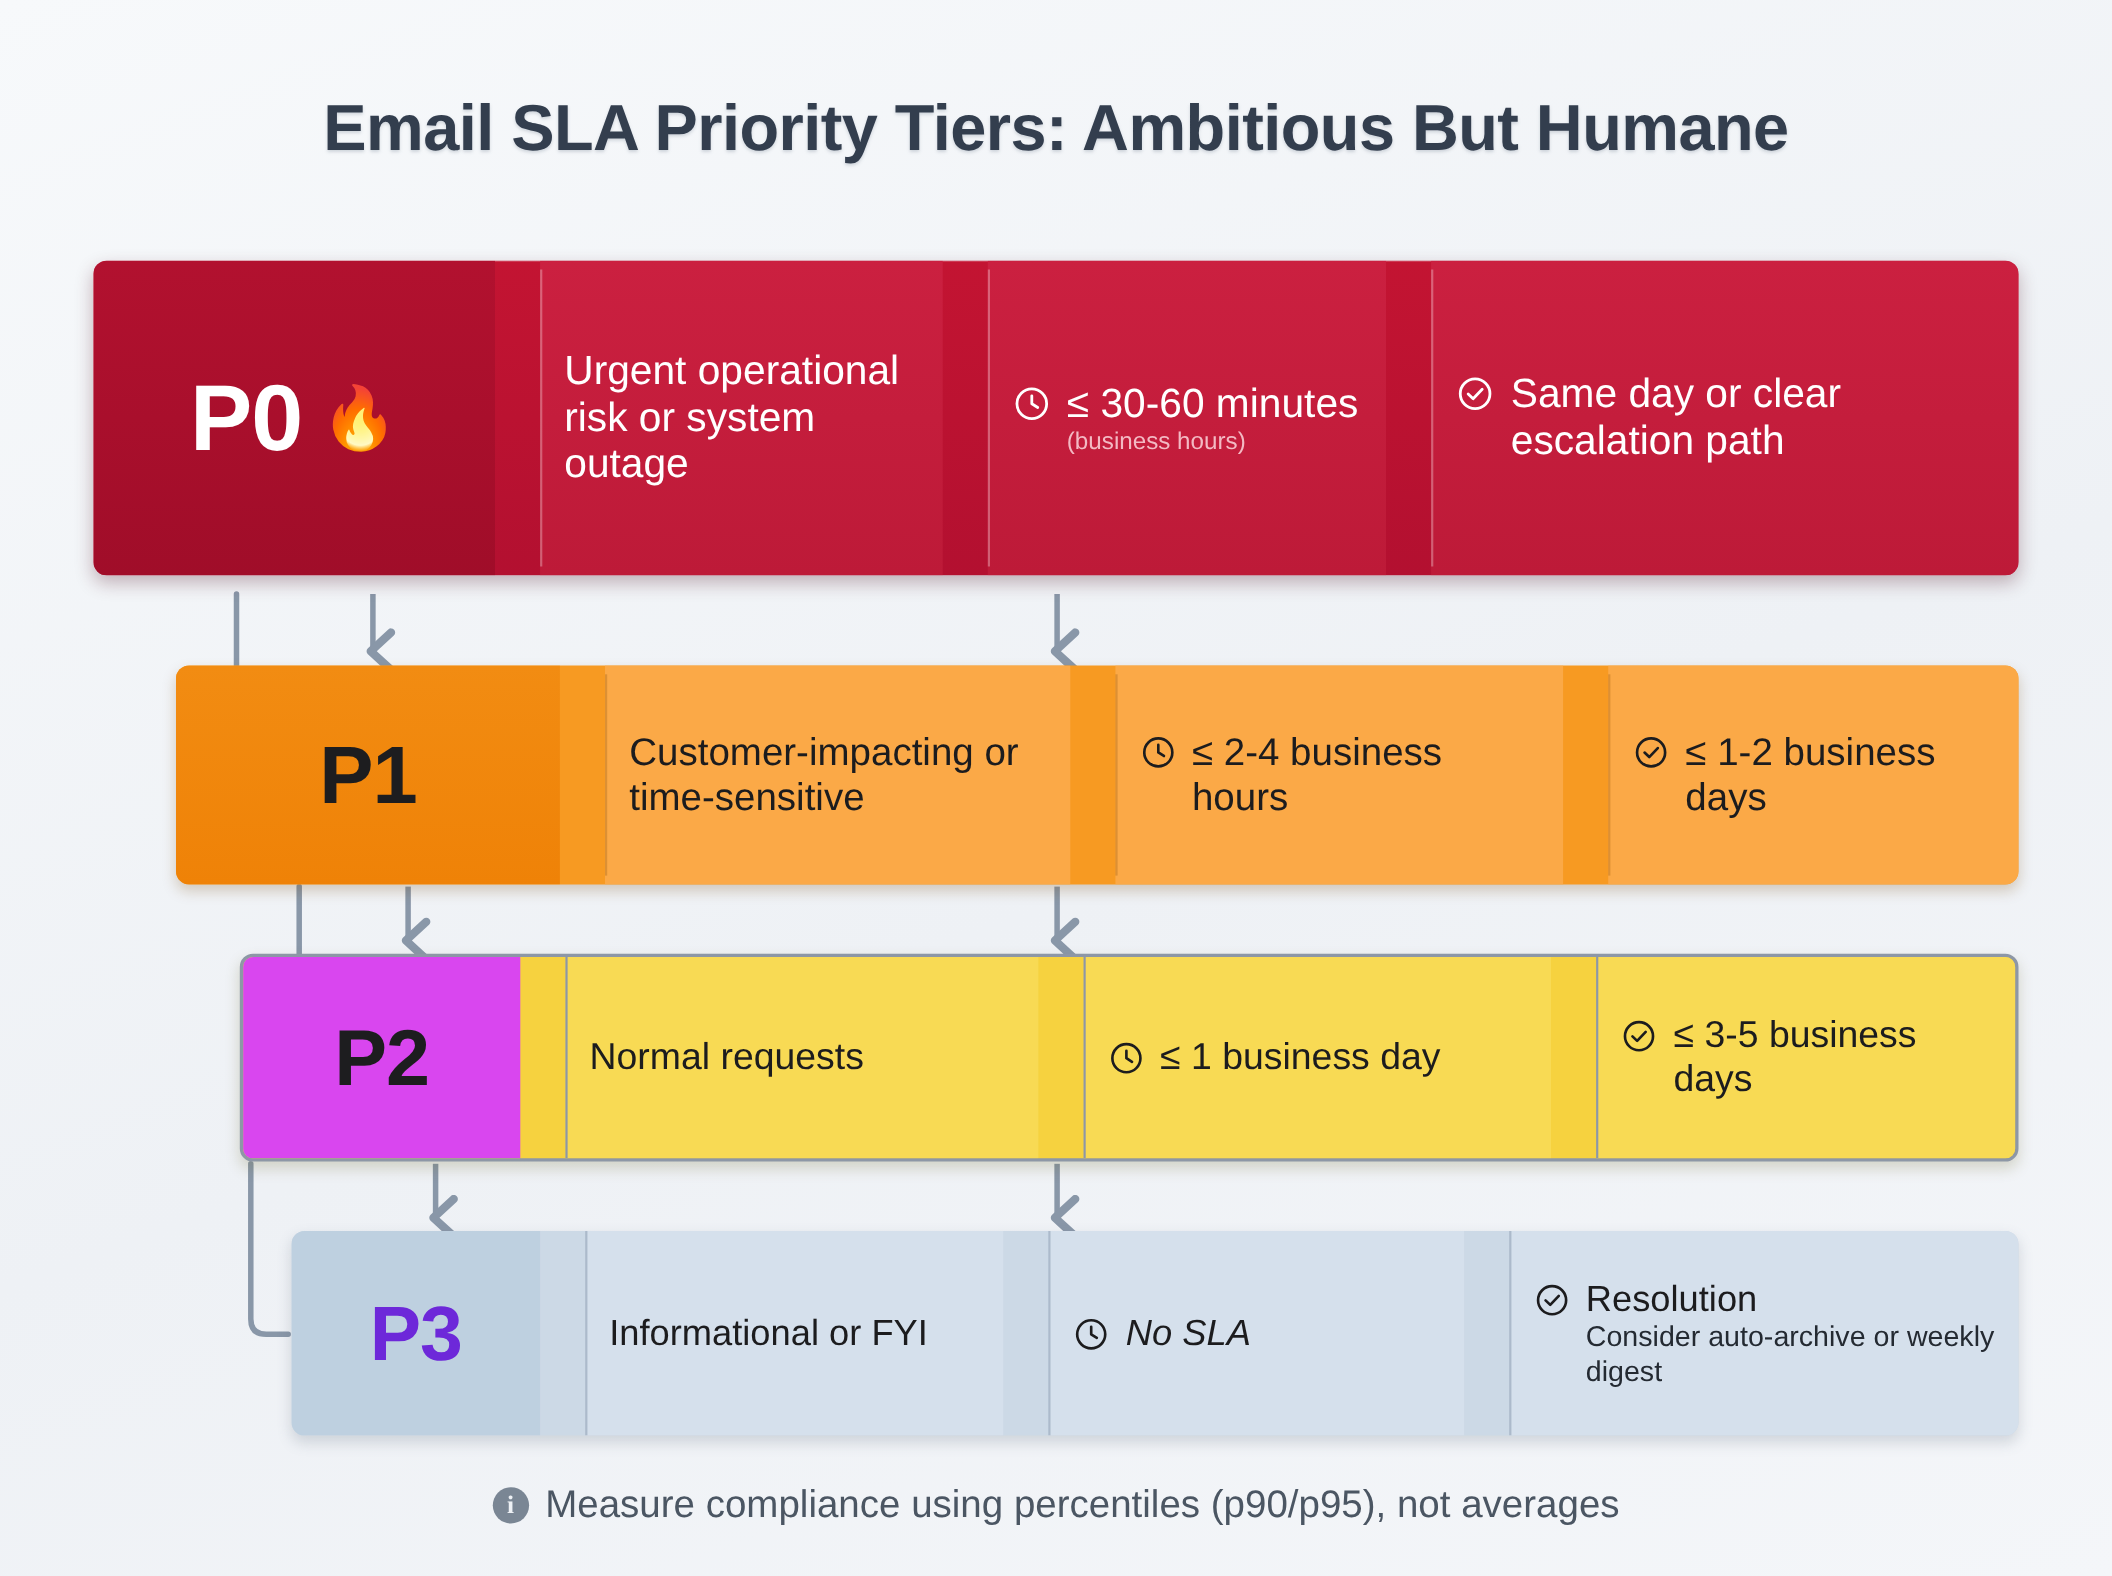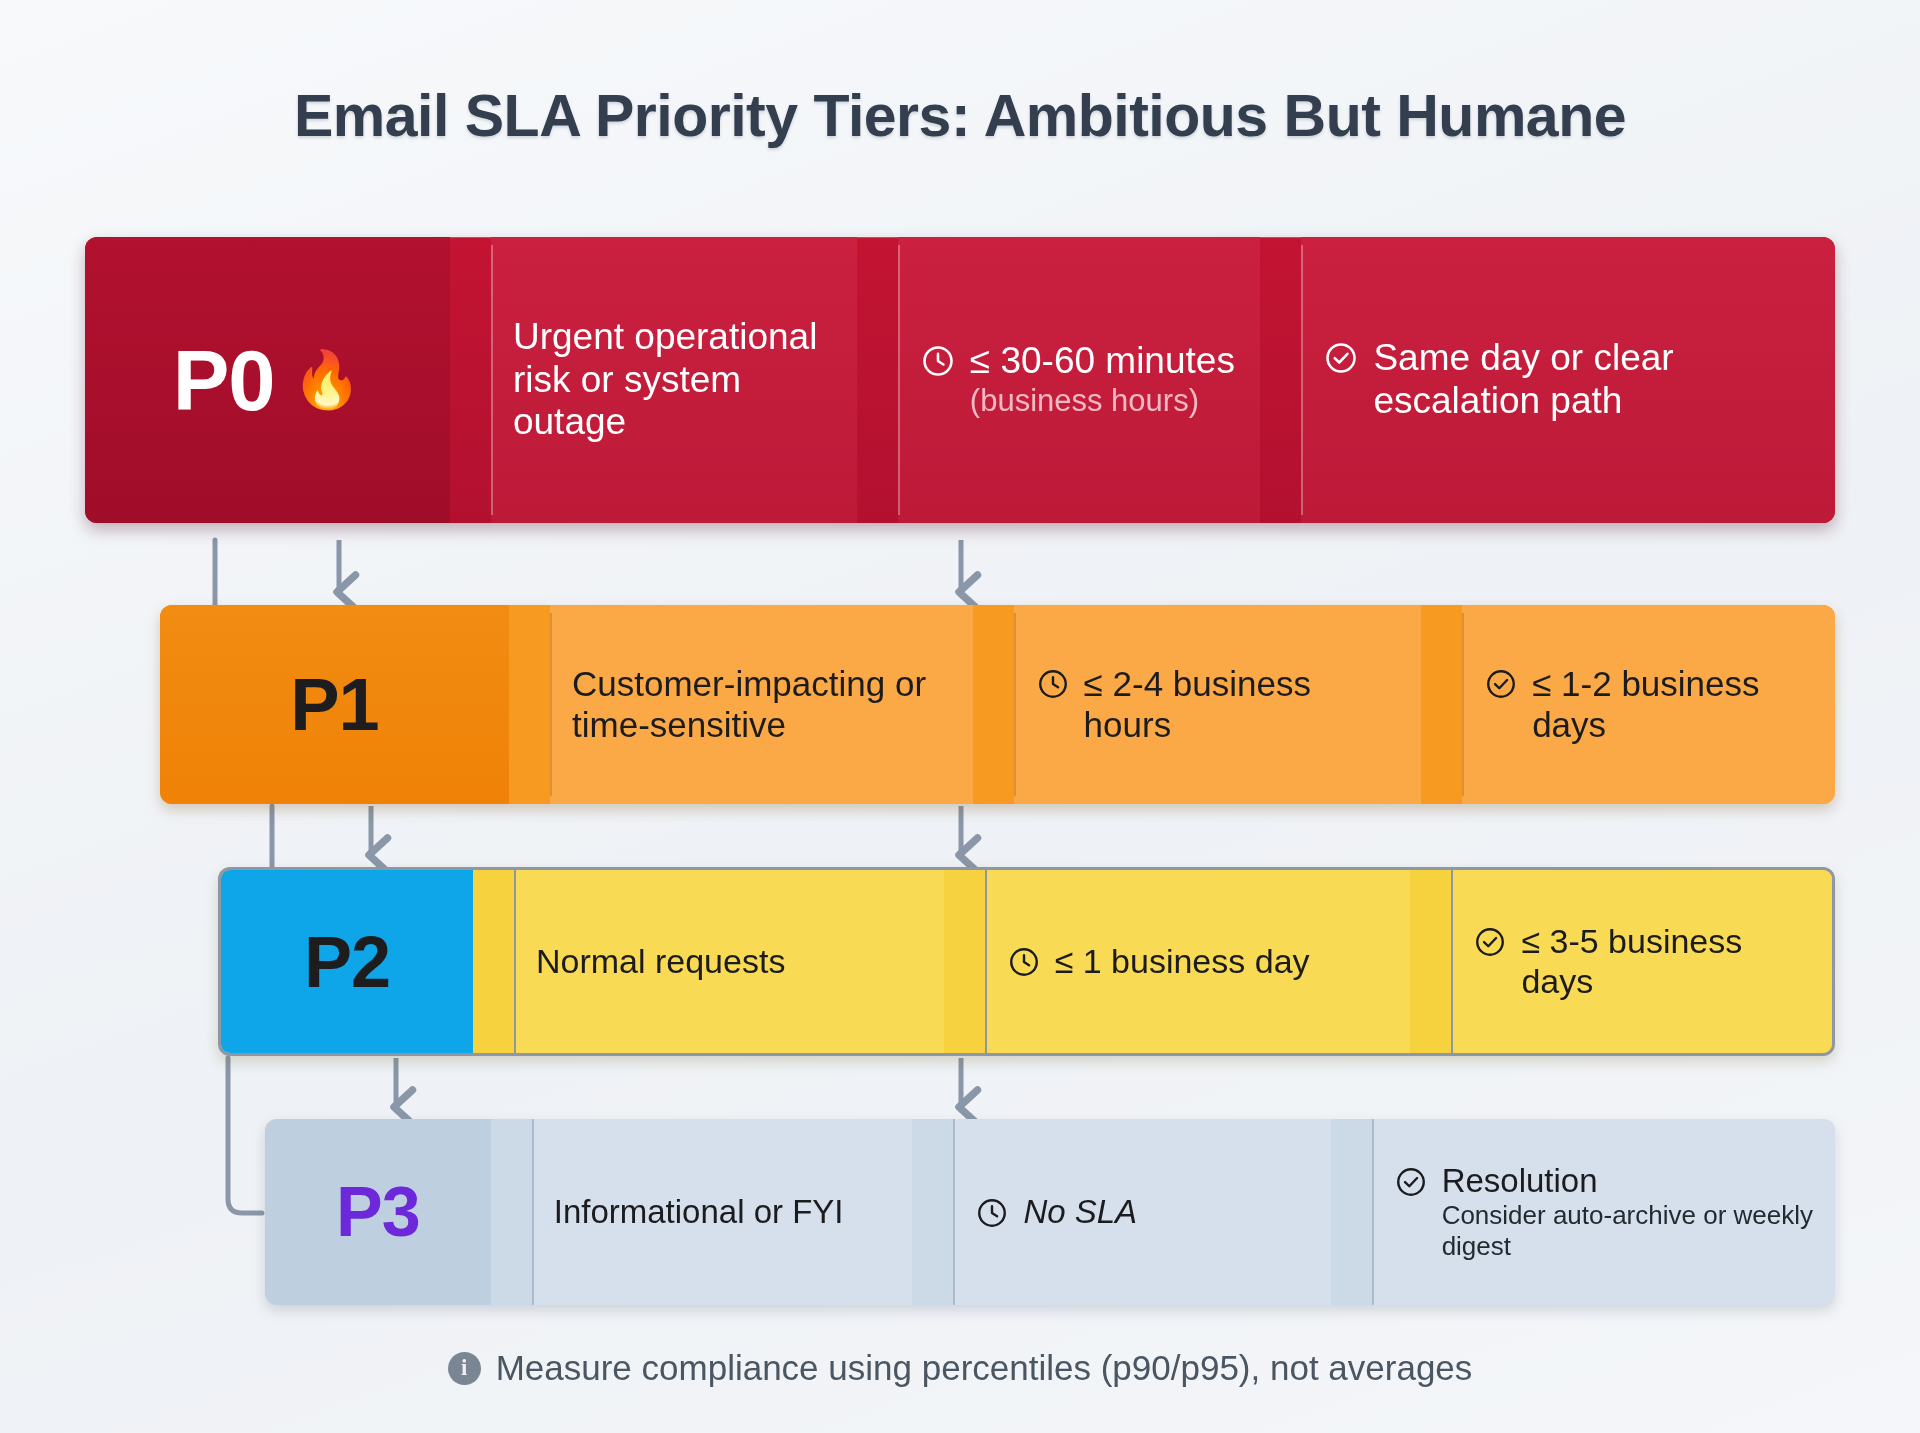--- a/index.html
+++ b/index.html
@@ -116,21 +116,21 @@
     box-shadow: 0 7px 16px rgba(80,20,35,0.30), 0 1px 0 rgba(255,255,255,0.22) inset;
   }
   #row-p0 .label-cell { width: 447px; background: linear-gradient(180deg, #b2112f 0%, #a00d29 100%); }
   #row-p0 .label-text { font-size: 85px; color: #ffffff; }
   #row-p0 .content-cell { background: linear-gradient(180deg, #cb2040 0%, #bd1a38 100%); }
   #row-p0 .c2 { width: 440px; }
   #row-p0 .c3 { width: 436px; }
   #row-p0 .c4 { flex: 1 1 auto; }
   #row-p0 .divider { background: rgba(255,255,255,0.30); }
   #row-p0 .main-line { font-size: 37px; color: #ffffff; }
-  #row-p0 .sub-line { font-size: 31px; color: #f3b9c3; }
+  #row-p0 .sub-line { font-size: 22px; color: #f3b9c3; }
 
   
   #row-p1 {
     left: 160px;
     top: 605px;
     width: 1675px;
     height: 199px;
     background: #f79a22;
     box-shadow: 0 6px 13px rgba(120,70,10,0.25);
   }
@@ -146,21 +146,21 @@
   
   #row-p2 {
     left: 218px;
     top: 867px;
     width: 1617px;
     height: 189px;
     background: #f6d23f;
     border: 3px solid #8d97a6;
     box-shadow: 0 6px 13px rgba(110,105,45,0.22);
   }
-  #row-p2 .label-cell { width: 256px; background: #0ea5e9; align-items: center; }
+  #row-p2 .label-cell { width: 256px; background: #d946ef; align-items: center; }
   #row-p2 .label-text { font-size: 72px; color: #1d1d1f; }
   #row-p2 .content-cell { background: #f8da54; }
   #row-p2 .c2 { width: 436px; }
   #row-p2 .c3 { width: 432px; }
   #row-p2 .c4 { flex: 1 1 auto; }
   #row-p2 .divider { background: #8d97a6; }
   #row-p2 .main-line { font-size: 34px; color: #1c1c1e; }
 
   
   #row-p3 {

